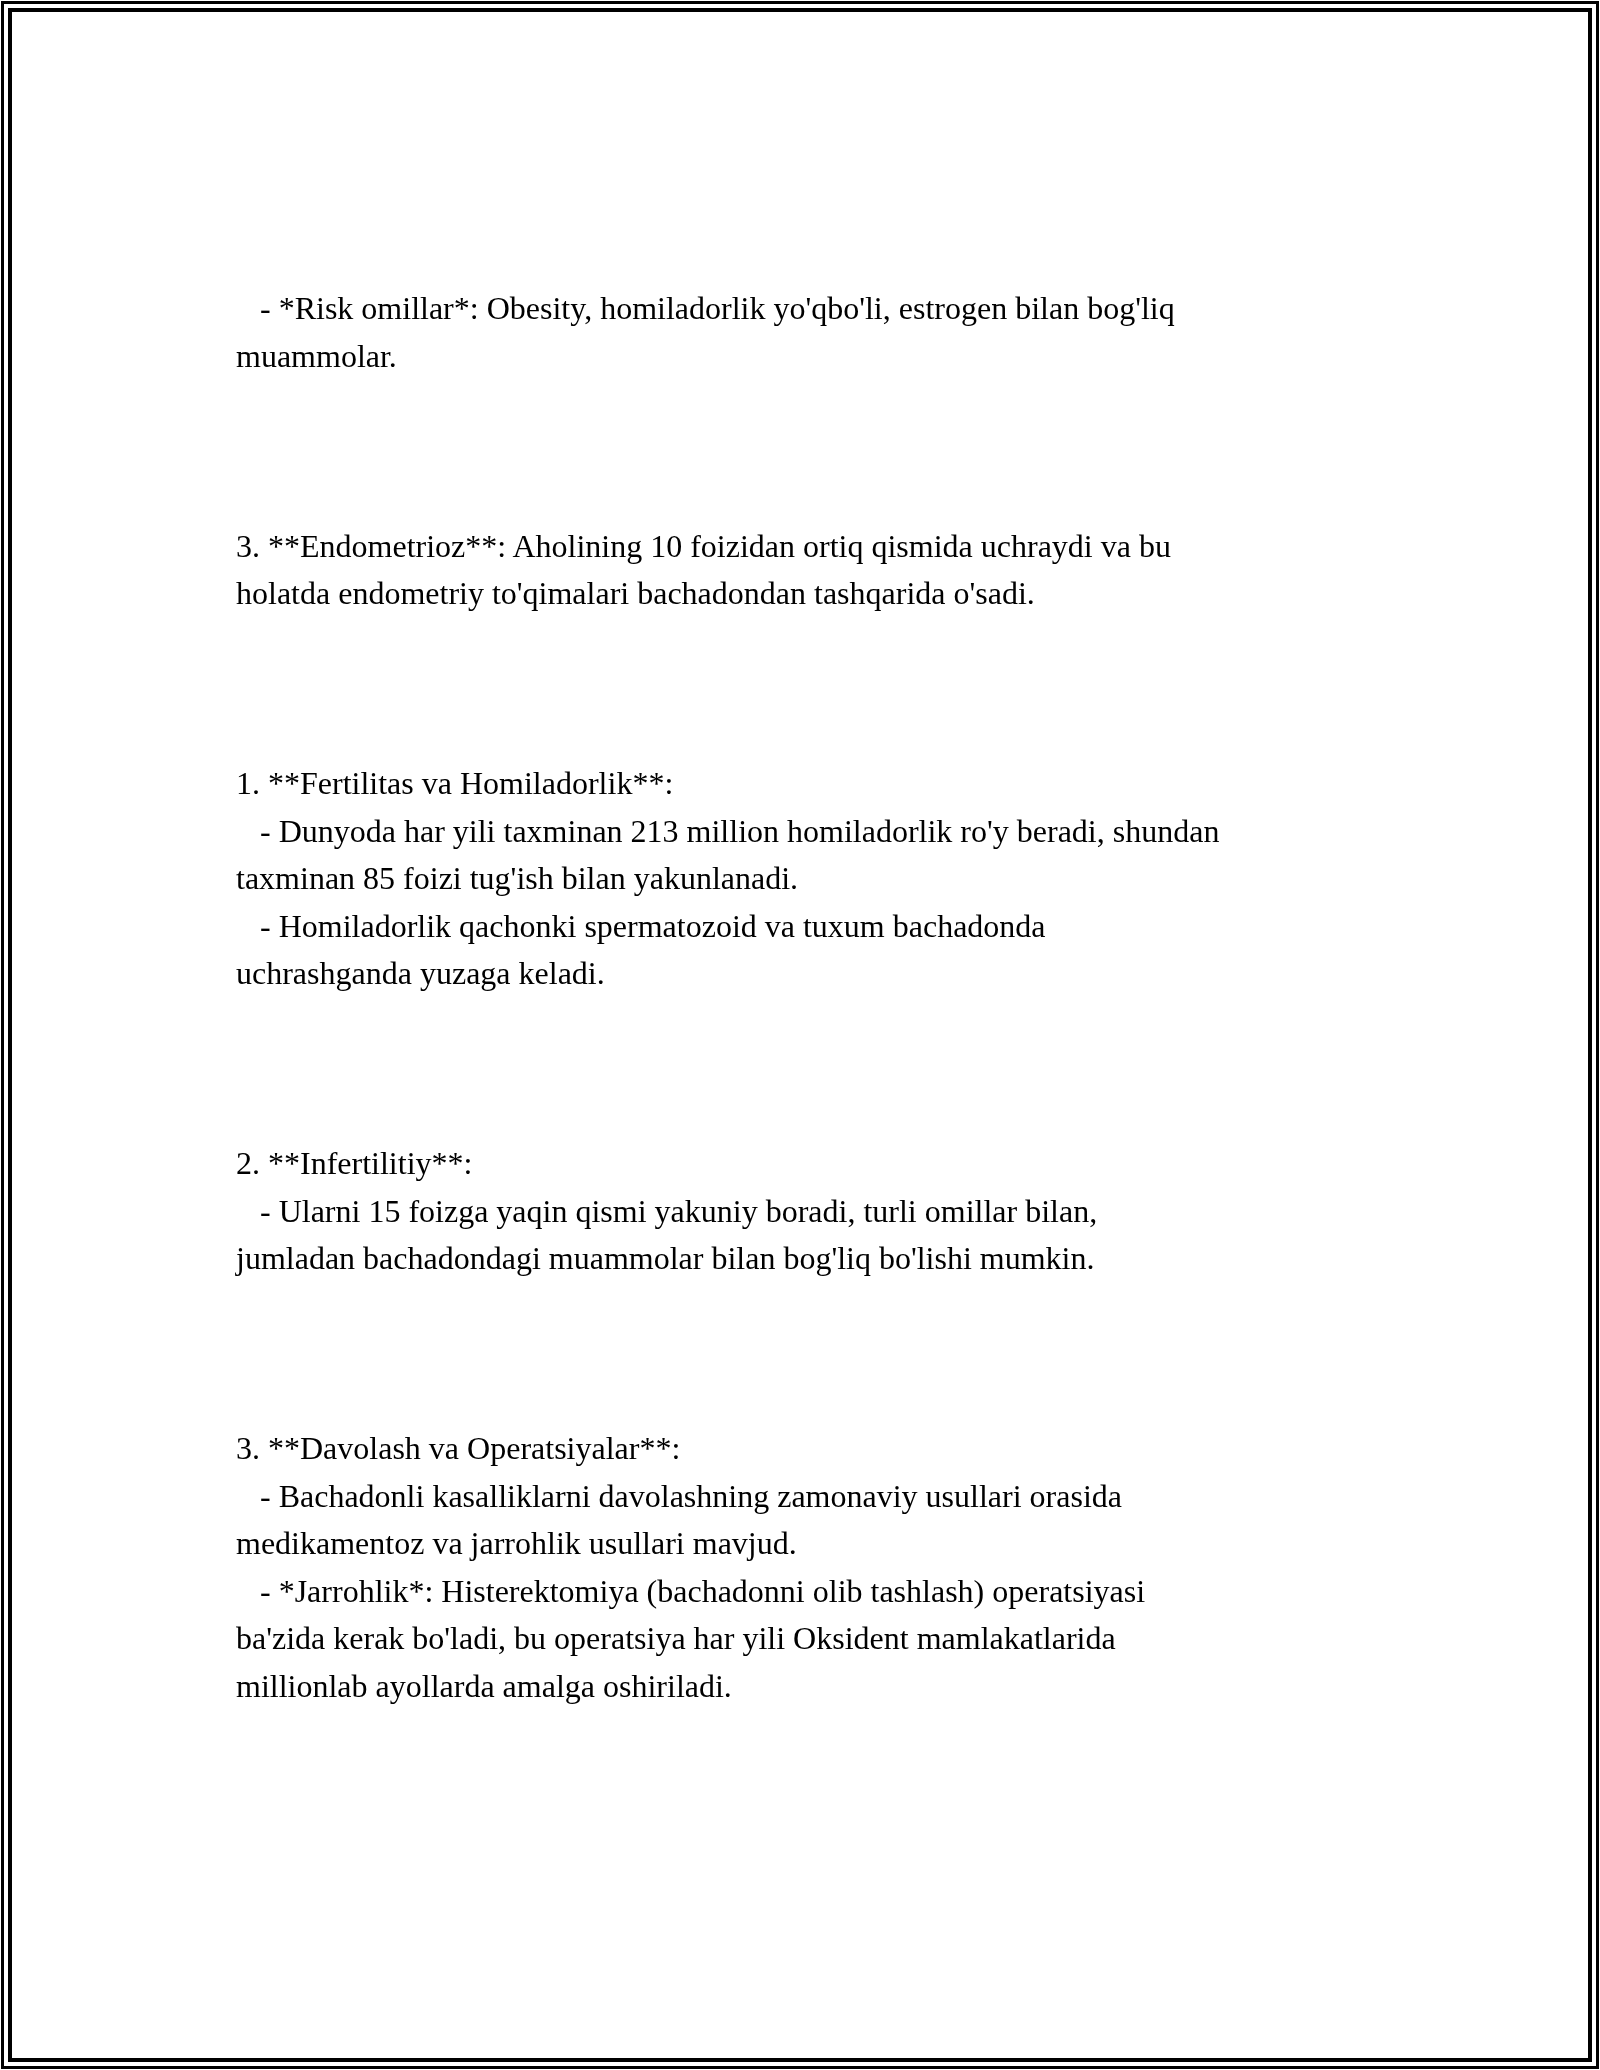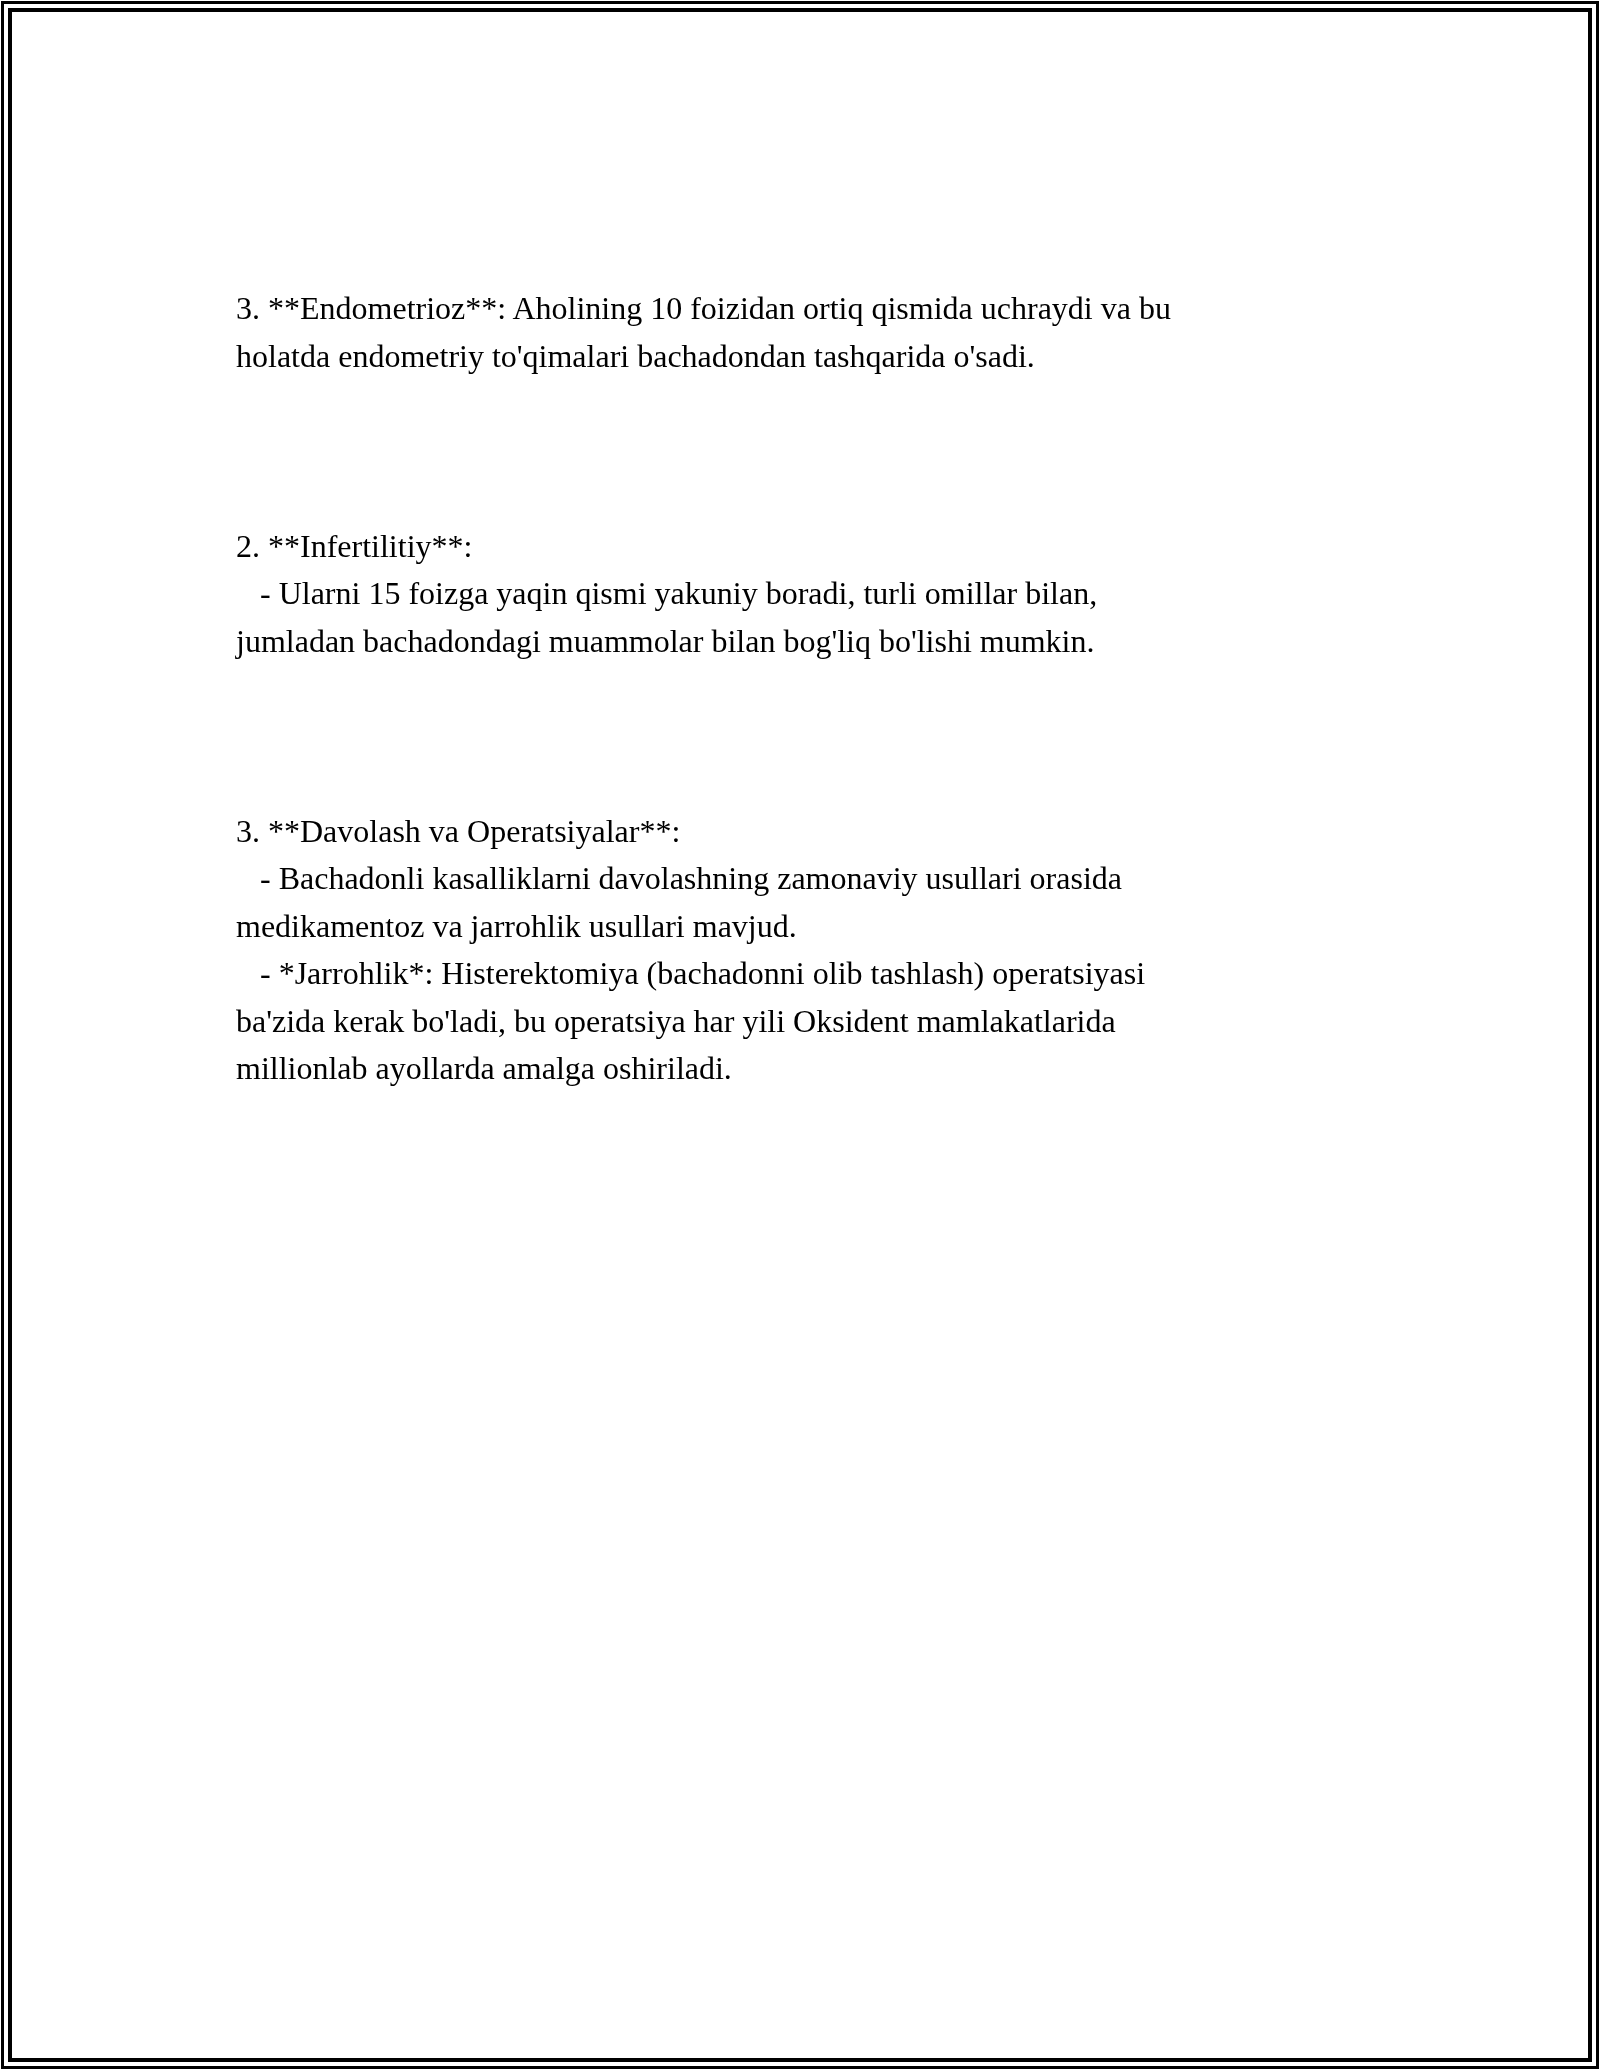--- a/index.html
+++ b/index.html
@@ -45,22 +45,29 @@
     margin-bottom: 0;
   }
 </style>
 </head>
 <body>
 
 <div class="frame-outer"></div>
 <div class="frame-inner"></div>
 
 <div class="doc">
+  <p>   - *Risk omillar*: Obesity, homiladorlik yo'qbo'li, estrogen bilan bog'liq
+muammolar.</p>
   <p>3. **Endometrioz**: Aholining 10 foizidan ortiq qismida uchraydi va bu
 holatda endometriy to'qimalari bachadondan tashqarida o'sadi.</p>
+  <p>1. **Fertilitas va Homiladorlik**:
+   - Dunyoda har yili taxminan 213 million homiladorlik ro'y beradi, shundan
+taxminan 85 foizi tug'ish bilan yakunlanadi.
+   - Homiladorlik qachonki spermatozoid va tuxum bachadonda
+uchrashganda yuzaga keladi.</p>
   <p>2. **Infertilitiy**:
    - Ularni 15 foizga yaqin qismi yakuniy boradi, turli omillar bilan,
 jumladan bachadondagi muammolar bilan bog'liq bo'lishi mumkin.</p>
   <p>3. **Davolash va Operatsiyalar**:
    - Bachadonli kasalliklarni davolashning zamonaviy usullari orasida
 medikamentoz va jarrohlik usullari mavjud.
    - *Jarrohlik*: Histerektomiya (bachadonni olib tashlash) operatsiyasi
 ba'zida kerak bo'ladi, bu operatsiya har yili Oksident mamlakatlarida
 millionlab ayollarda amalga oshiriladi.</p>
   

